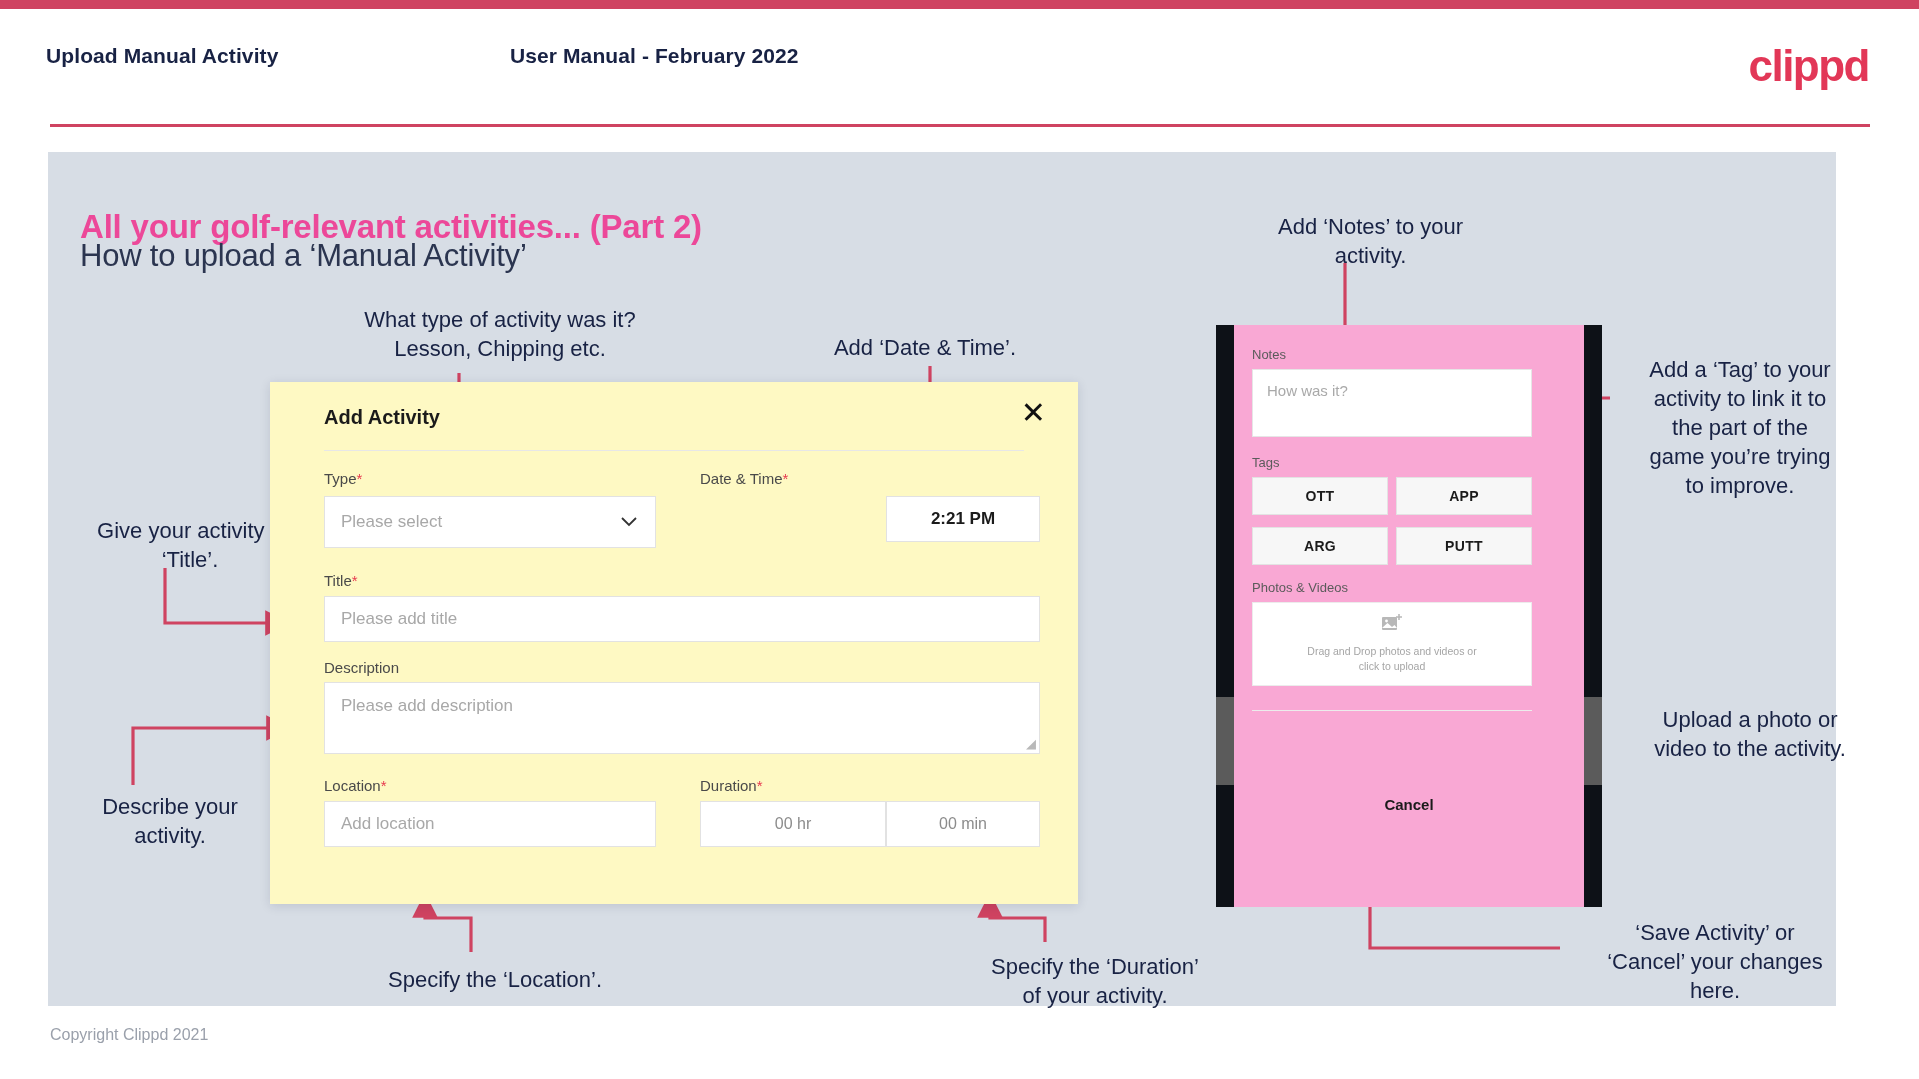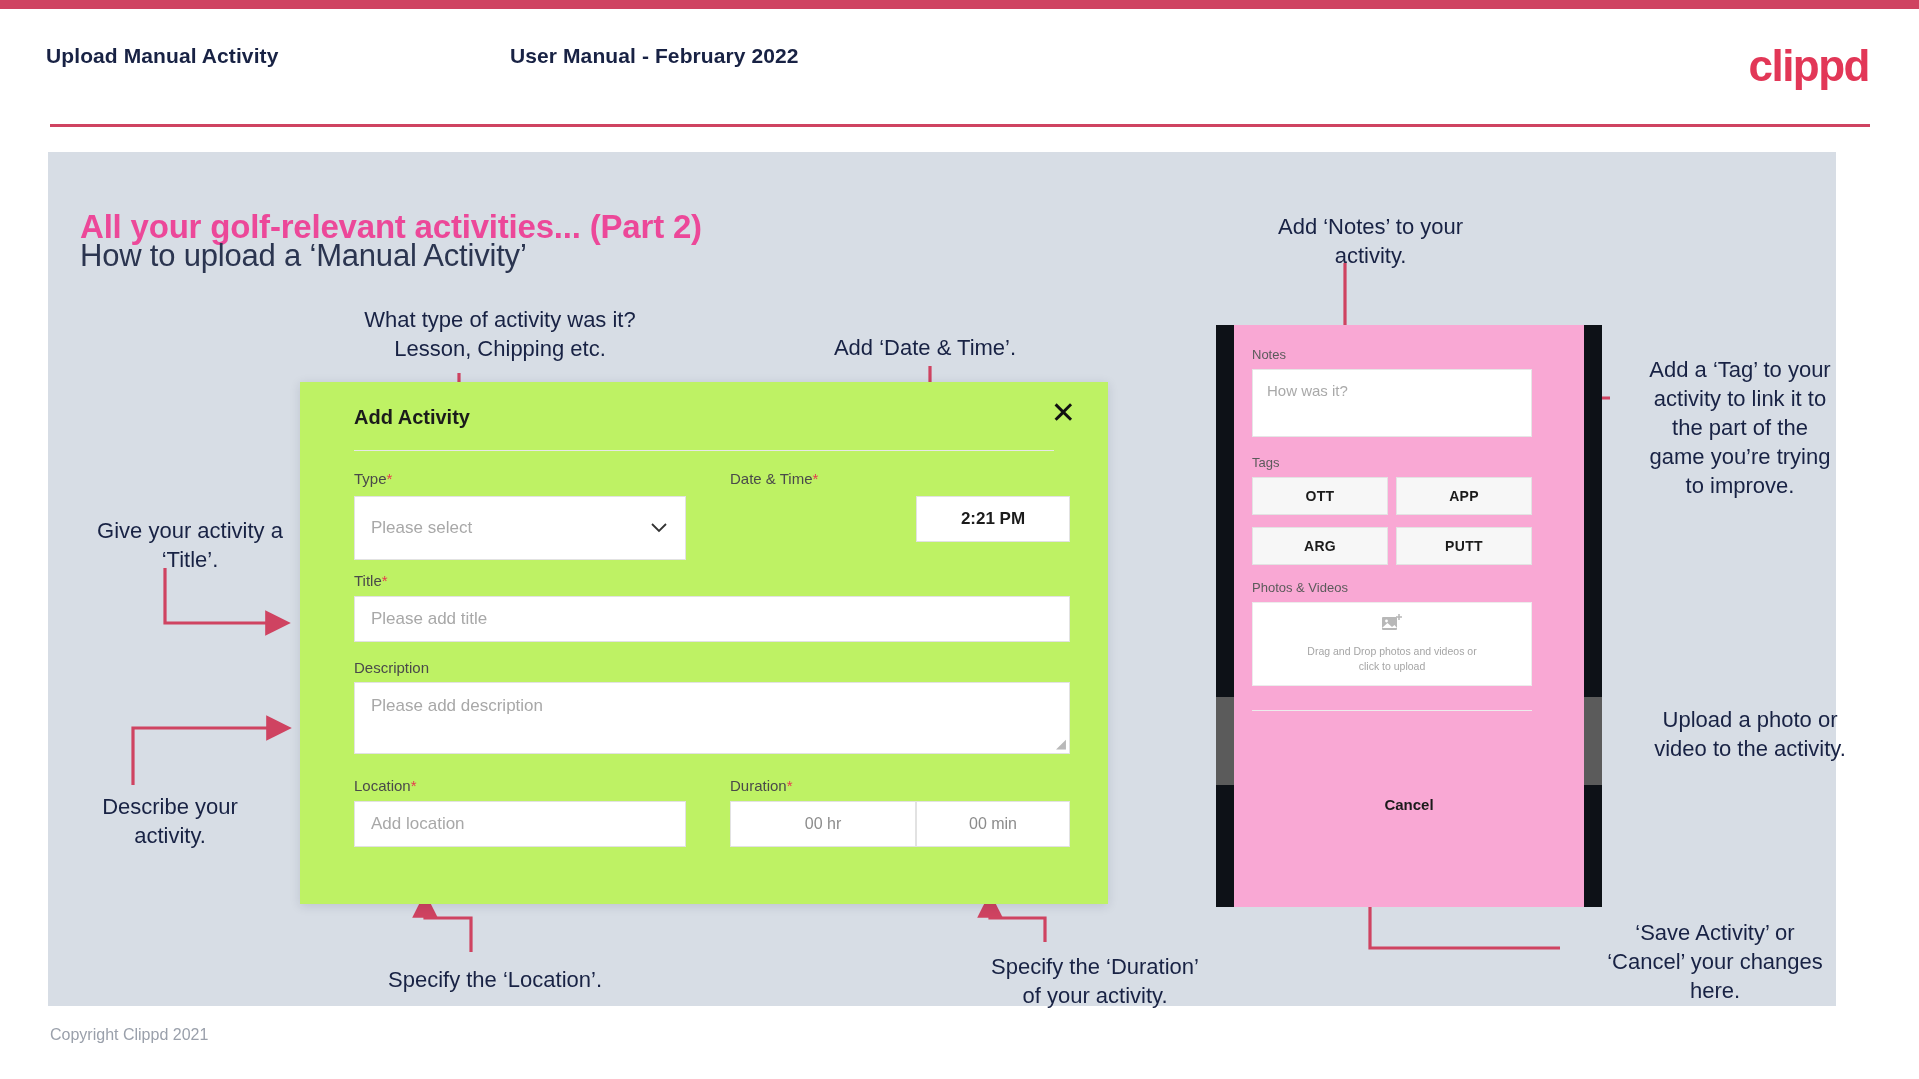--- a/index.html
+++ b/index.html
@@ -25,22 +25,22 @@
   .copyright{position:absolute;left:50px;top:1026px;font-size:16px;color:#9aa0ab;}
 
   
   .ann{position:absolute;font-size:22px;line-height:29px;color:#182244;text-align:center;font-weight:400;}
 
   
   .arrows{position:absolute;left:0;top:0;width:1919px;height:1079px;pointer-events:none;}
 
   
   .dialog{
-    position:absolute;left:300px;top:382px;width:808px;height:522px;
-    background:#bef264;box-shadow:0 2px 10px rgba(20,30,60,.13);
+    position:absolute;left:270px;top:382px;width:808px;height:522px;
+    background:#fef9c3;box-shadow:0 2px 10px rgba(20,30,60,.13);
   }
   .dlg-title{position:absolute;left:54px;top:24px;font-size:20px;font-weight:700;color:#1b1b1b;}
   .dlg-close{position:absolute;right:32px;top:16px;font-size:30px;line-height:30px;color:#111;font-weight:300;cursor:pointer;}
   .dlg-rule{position:absolute;left:54px;top:68px;width:700px;height:1px;background:#e7e7e7;}
 
   .fld-label{position:absolute;font-size:15px;color:#4a4a4a;}
   .req{color:#e7394f;font-size:15px;}
   .ctl{
     position:absolute;border:1px solid #e2e2e2;background:#fff;
     box-sizing:border-box;display:flex;align-items:center;
@@ -151,21 +151,21 @@
 </svg>
 
 <div class="dialog">
   <div class="dlg-title">Add Activity</div>
   <div class="dlg-close">✕</div>
   <div class="dlg-rule"></div>
 
   <div class="fld-label" style="left:54px;top:88px;">
     <span>Type</span><span class="req">*</span>
   </div>
-  <div class="ctl" style="left:54px;top:114px;width:332px;height:64px;">
+  <div class="ctl" style="left:54px;top:114px;width:332px;height:52px;">
     <span class="ph">Please select</span>
     <span class="chev">
       <svg width="16" height="10" viewBox="0 0 16 10">
           <path d="M1,1 L8,8 L15,1" stroke="#333" stroke-width="1.8" fill="none"></path>
         </svg>
     </span>
   </div>
 
   <div class="fld-label" style="left:430px;top:88px;">
     <span>Date &amp; Time</span><span class="req">*</span>

